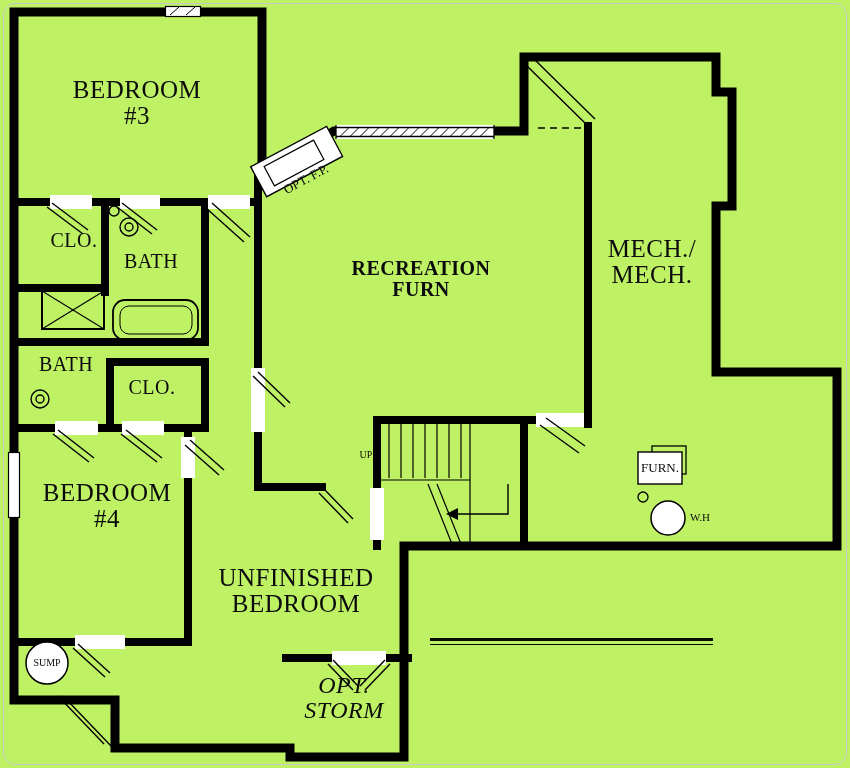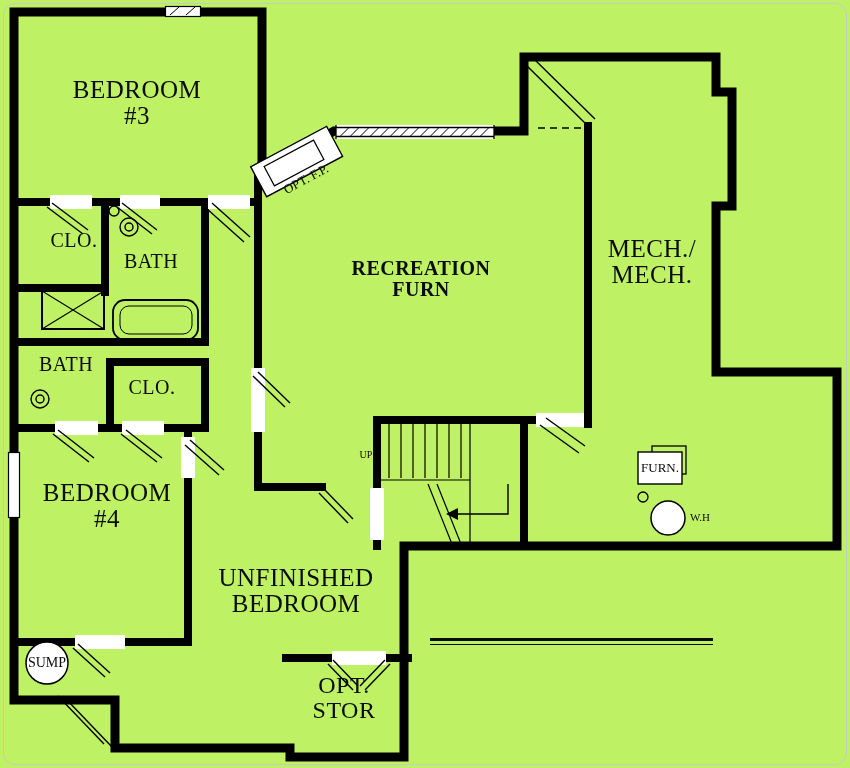--- a/index.html
+++ b/index.html
@@ -199,26 +199,26 @@
     <span>FURN</span>
   </div>
   <div class="lbl" style="left:652px;top:262px;font-size:25px;">
     <span>MECH./</span>
     <span>MECH.</span>
   </div>
   <div class="lbl" style="left:296px;top:591px;font-size:25px;">
     <span>UNFINISHED</span>
     <span>BEDROOM</span>
   </div>
-  <div class="lbl" style="left:344px;top:698px;font-size:24px;">
+  <div class="lbl" style="left:344px;top:698px;font-size:24px;font-style:italic;">
     <span>OPT.</span>
-    <span>STOR</span>
+    <span>STORM</span>
   </div>
 
   <div class="lbl rot" style="left:306px;top:179px;font-size:13px;letter-spacing:0;">OPT. F.P.</div>
   <div class="lbl" style="left:366px;top:455px;font-size:10px;letter-spacing:0;">UP</div>
   <div class="lbl" style="left:660px;top:468px;font-size:13px;letter-spacing:0;">FURN.</div>
   <div class="lbl" style="left:668px;top:518px;font-size:11px;letter-spacing:0;margin-left:32px;">W.H</div>
-  <div class="lbl" style="left:47px;top:663px;font-size:14px;letter-spacing:0;">SUMP</div>
+  <div class="lbl" style="left:47px;top:663px;font-size:10px;letter-spacing:0;">SUMP</div>
 
   <div class="title-rule" style="left:430px;top:638px;width:283px;height:3px;"></div>
   <div class="title-rule" style="left:430px;top:644px;width:283px;height:1px;"></div>
 </div>
 
 </body></html>

